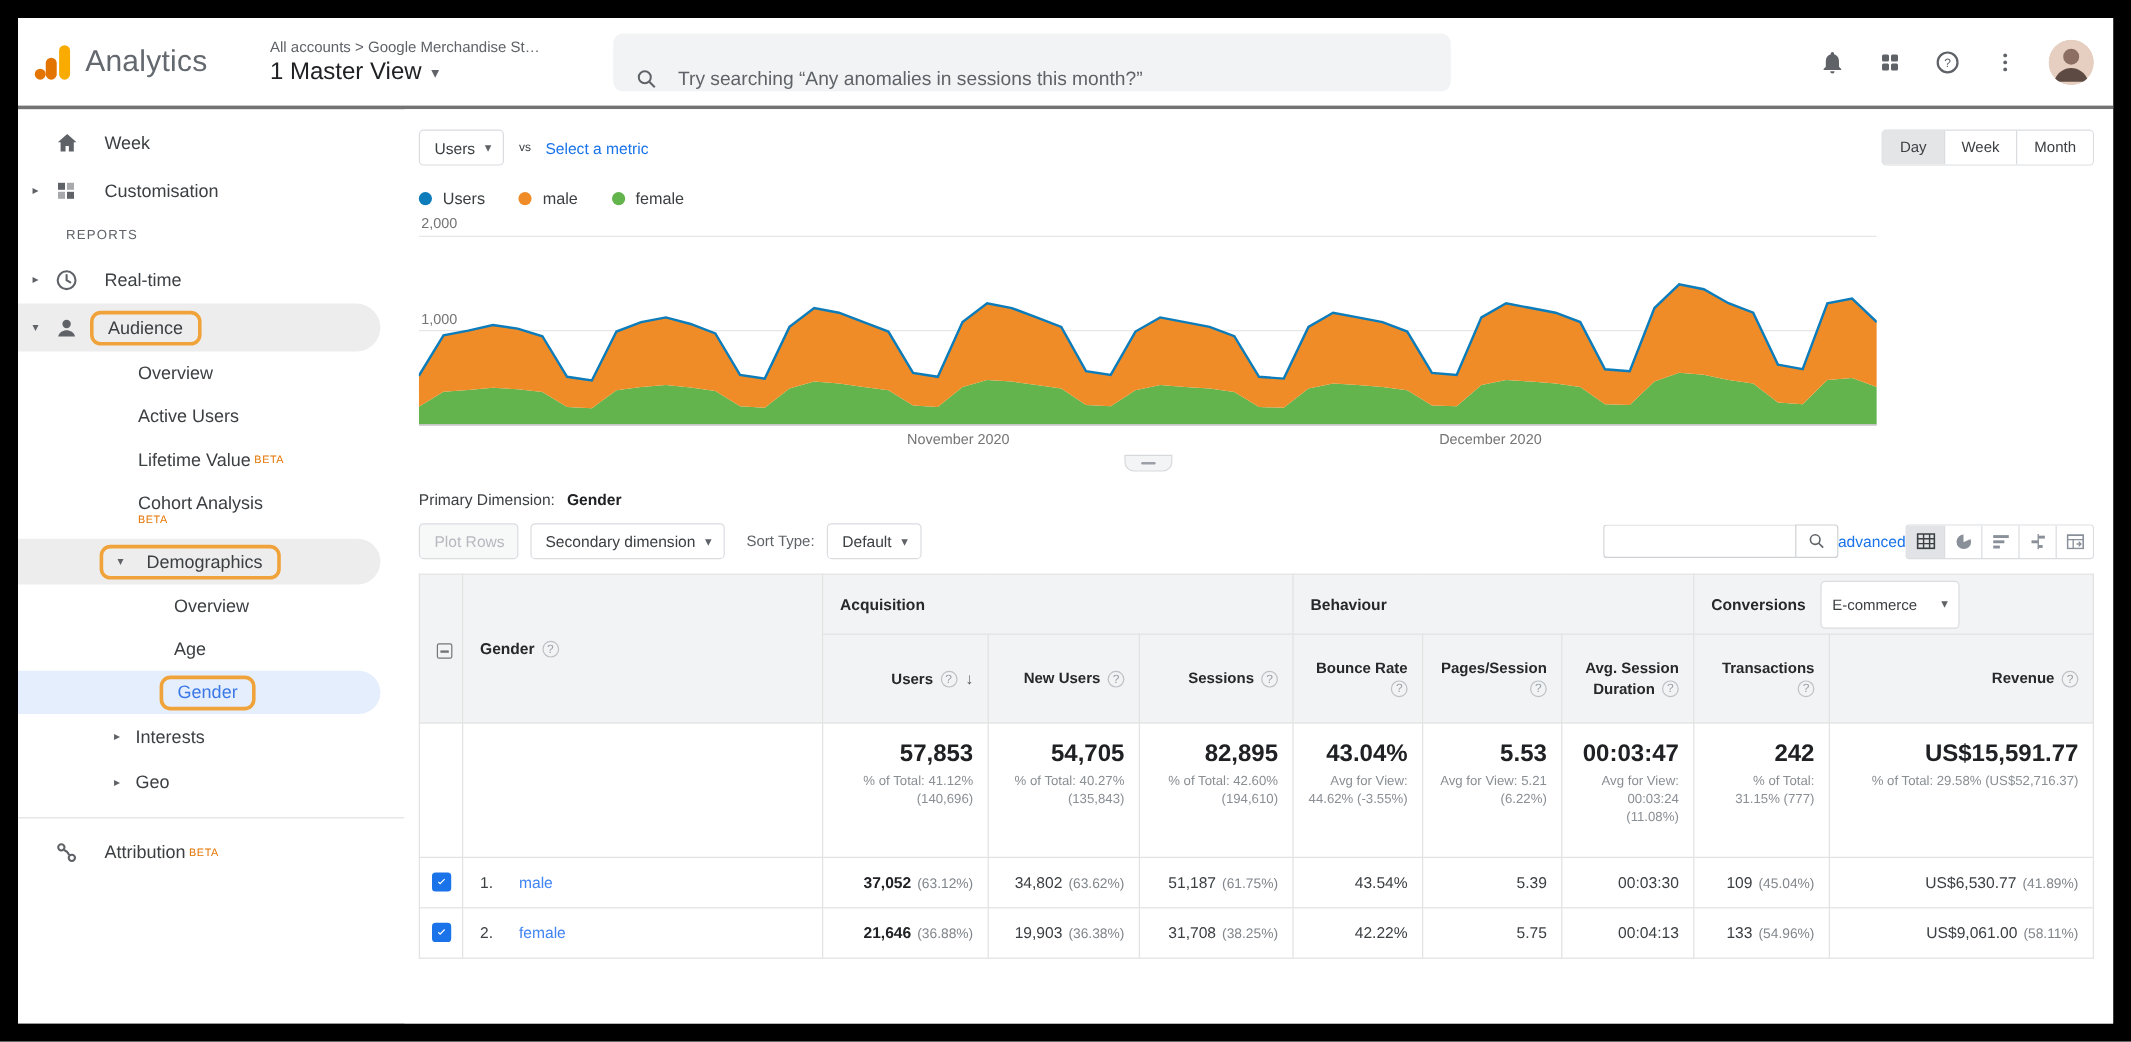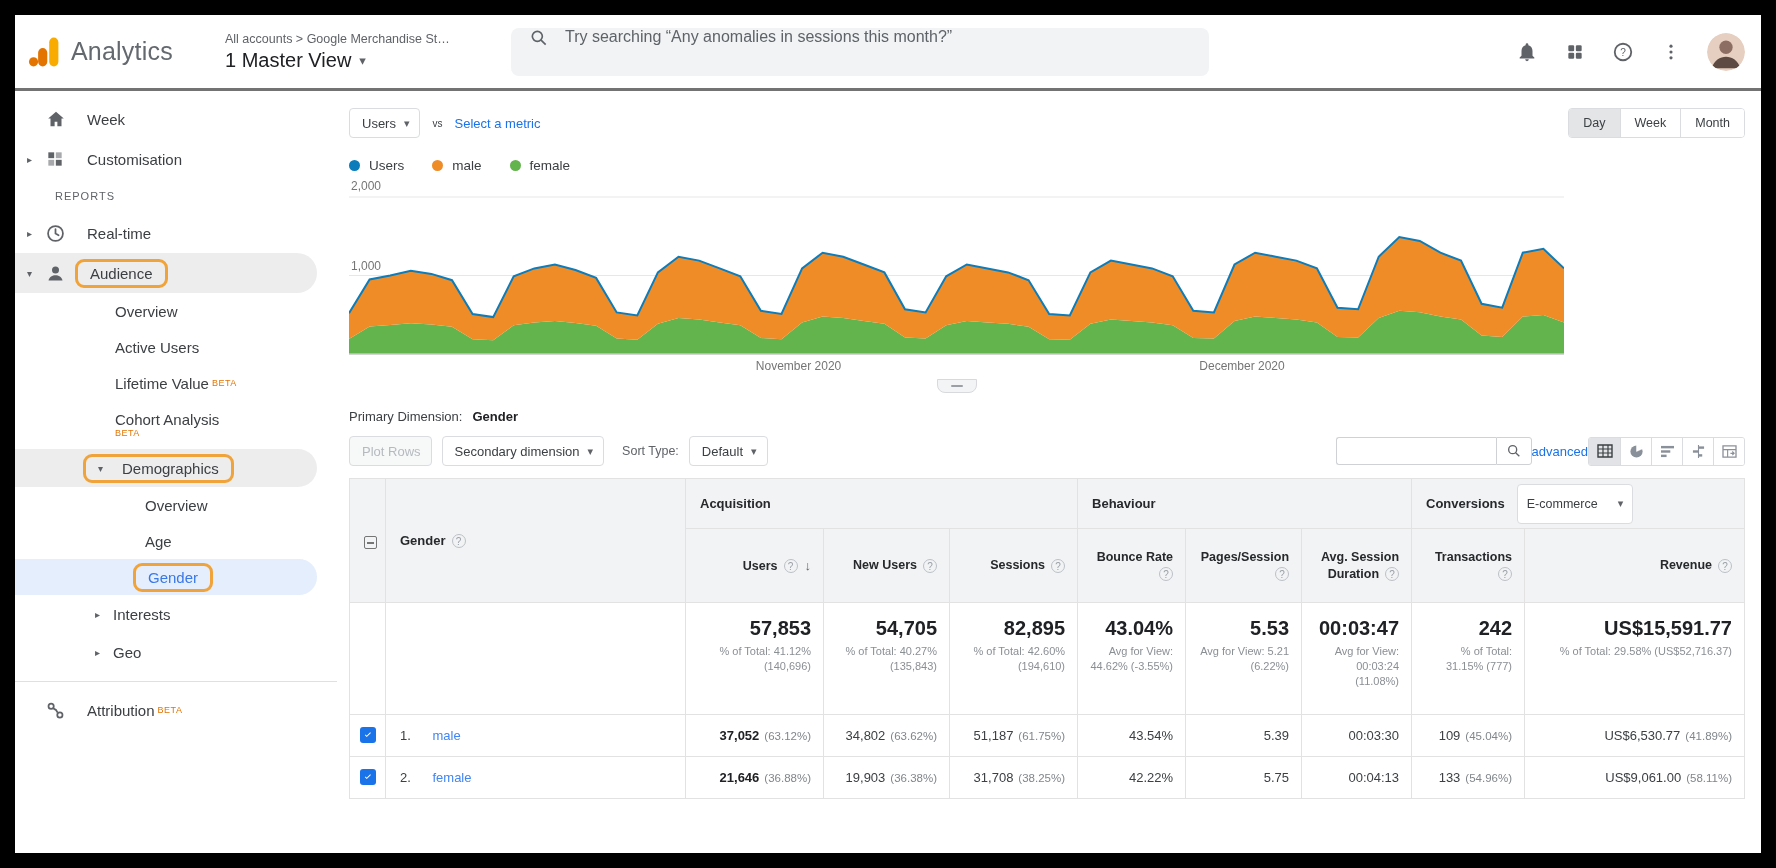--- a/index.html
+++ b/index.html
@@ -12,21 +12,21 @@
   
   .header { height: 76px; flex: 0 0 auto; display: flex; align-items: center; padding: 0 16px 0 12px; border-bottom: 3px solid #737373; background:#fff; }
   .logo { display: flex; align-items: center; gap: 10px; width: 198px; cursor: pointer; }
   .logo-text { font-size: 25px; color: #63696f; letter-spacing: .2px; }
   .crumb-block { width: 272px; }
   .crumb-path { font-size: 12.5px; color: #5f6368; white-space: nowrap; }
   .view-row { display: flex; align-items: center; gap: 8px; margin-top: 3px; cursor: pointer; }
   .view-name { font-size: 20px; color: #202124; }
   .dd { color: #5f6368; font-size: 11px; }
   .view-row .dd { font-size: 13px; }
-  .search-bar { margin-left: 14px; width: 698px; height: 48px; background: #f1f3f4; border-radius: 8px; display: flex; align-items: flex-start; gap: 16px; padding: 0 18px; }
+  .search-bar { margin-left: 14px; width: 698px; height: 48px; background: #f1f3f4; border-radius: 8px; display: flex; align-items: flex-end; gap: 16px; padding: 0 18px; }
   .search-input { flex: 1; border: none; outline: none; background: transparent; font-size: 16px; color: #3c4043; font-family: "Liberation Sans", sans-serif; }
   .search-input::placeholder { color: #5f6368; }
   .header-icons { margin-left: auto; display: flex; align-items: center; gap: 24px; }
   .hicon { width: 24px; height: 24px; display: inline-flex; align-items: center; justify-content: center; cursor: pointer; }
   .avatar { width: 38px; height: 38px; border-radius: 50%; overflow: hidden; cursor: pointer; flex: 0 0 auto; }
 
   
   .body-row { flex: 1; display: flex; min-height: 0; }
 
   

